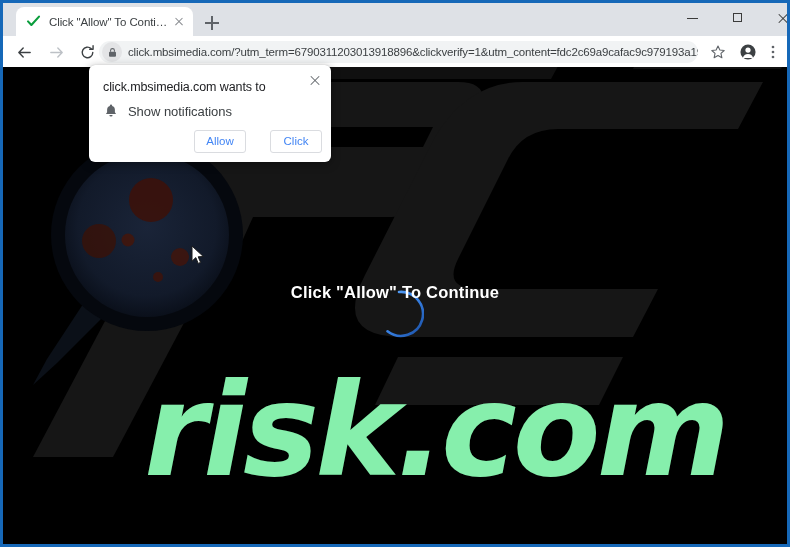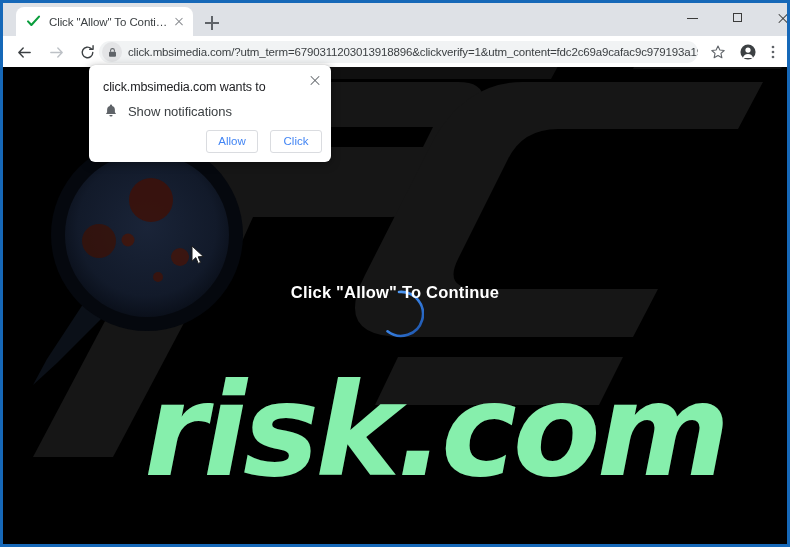--- a/index.html
+++ b/index.html
@@ -278,21 +278,21 @@
   #permission-request-label {
     font-size: 13px;
     color: #3c4043;
     letter-spacing: -0.05px;
   }
 
   #permission-actions {
     position: absolute;
     right: 9px; bottom: 9px;
     display: flex;
-    gap: 12px;
+    gap: 24px;
   }
   .perm-btn {
     min-width: 52px;
     height: 23px;
     line-height: 21px;
     text-align: center;
     border: 1px solid #dadce0;
     border-radius: 3px;
     background: #fff;
     color: #4285f4;

